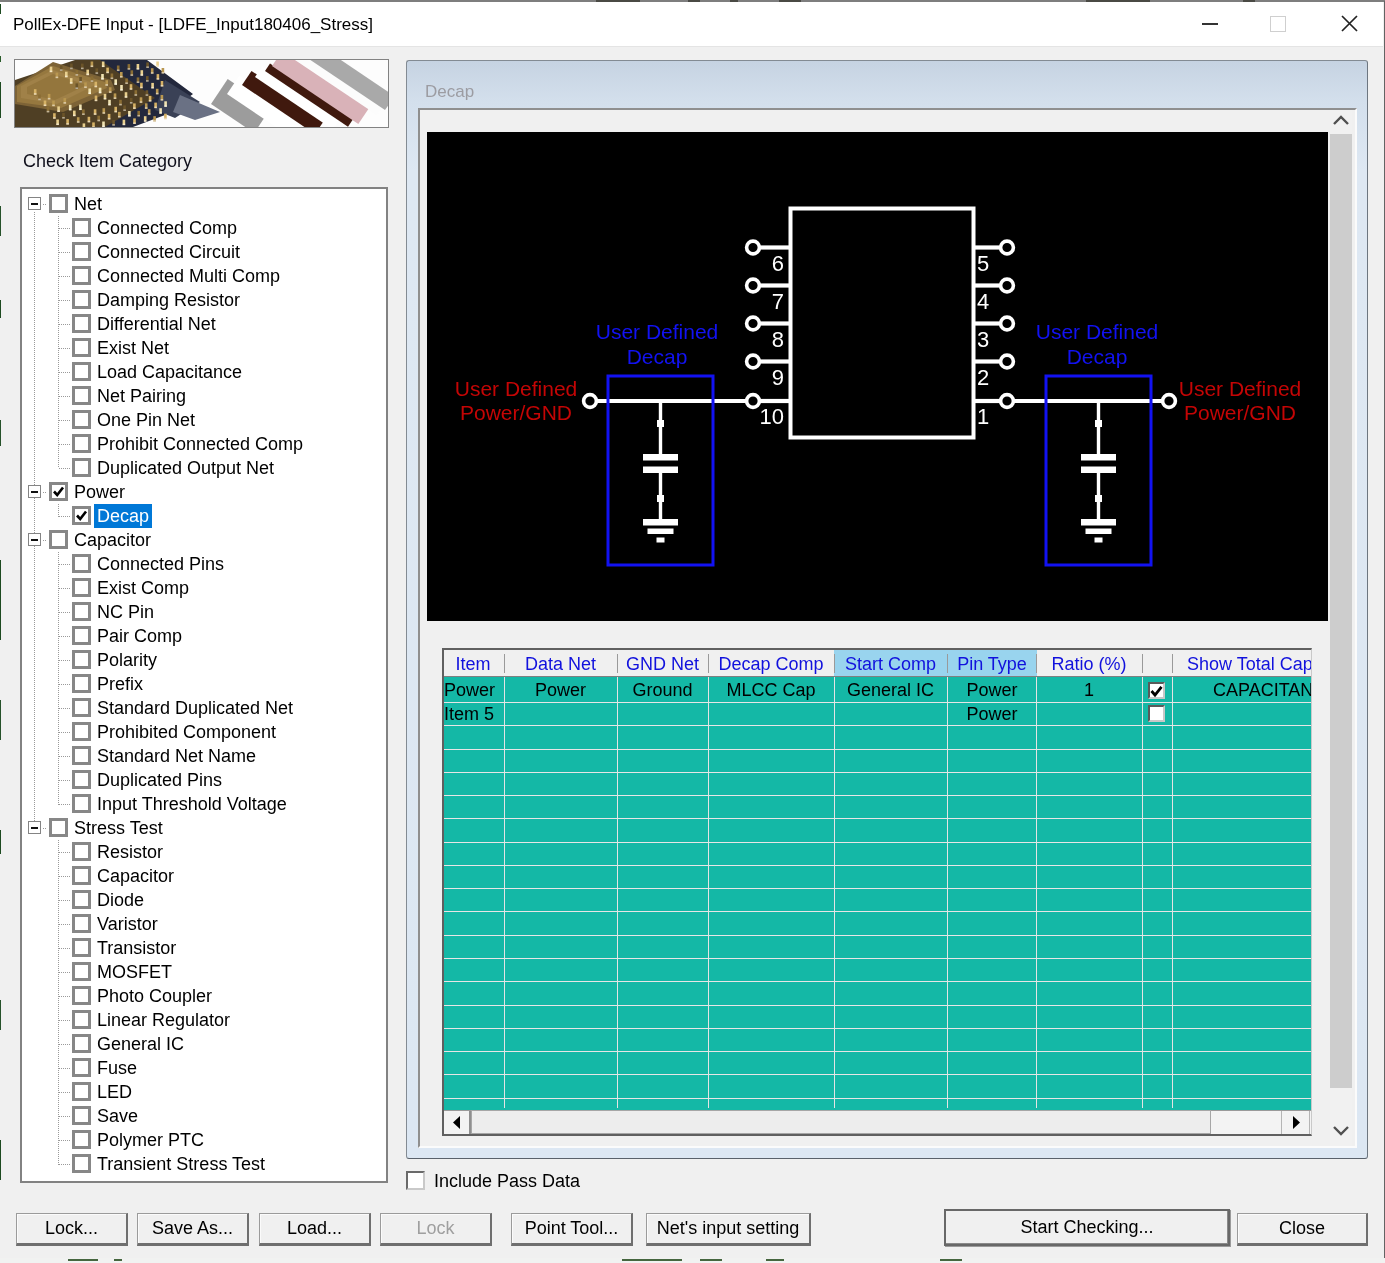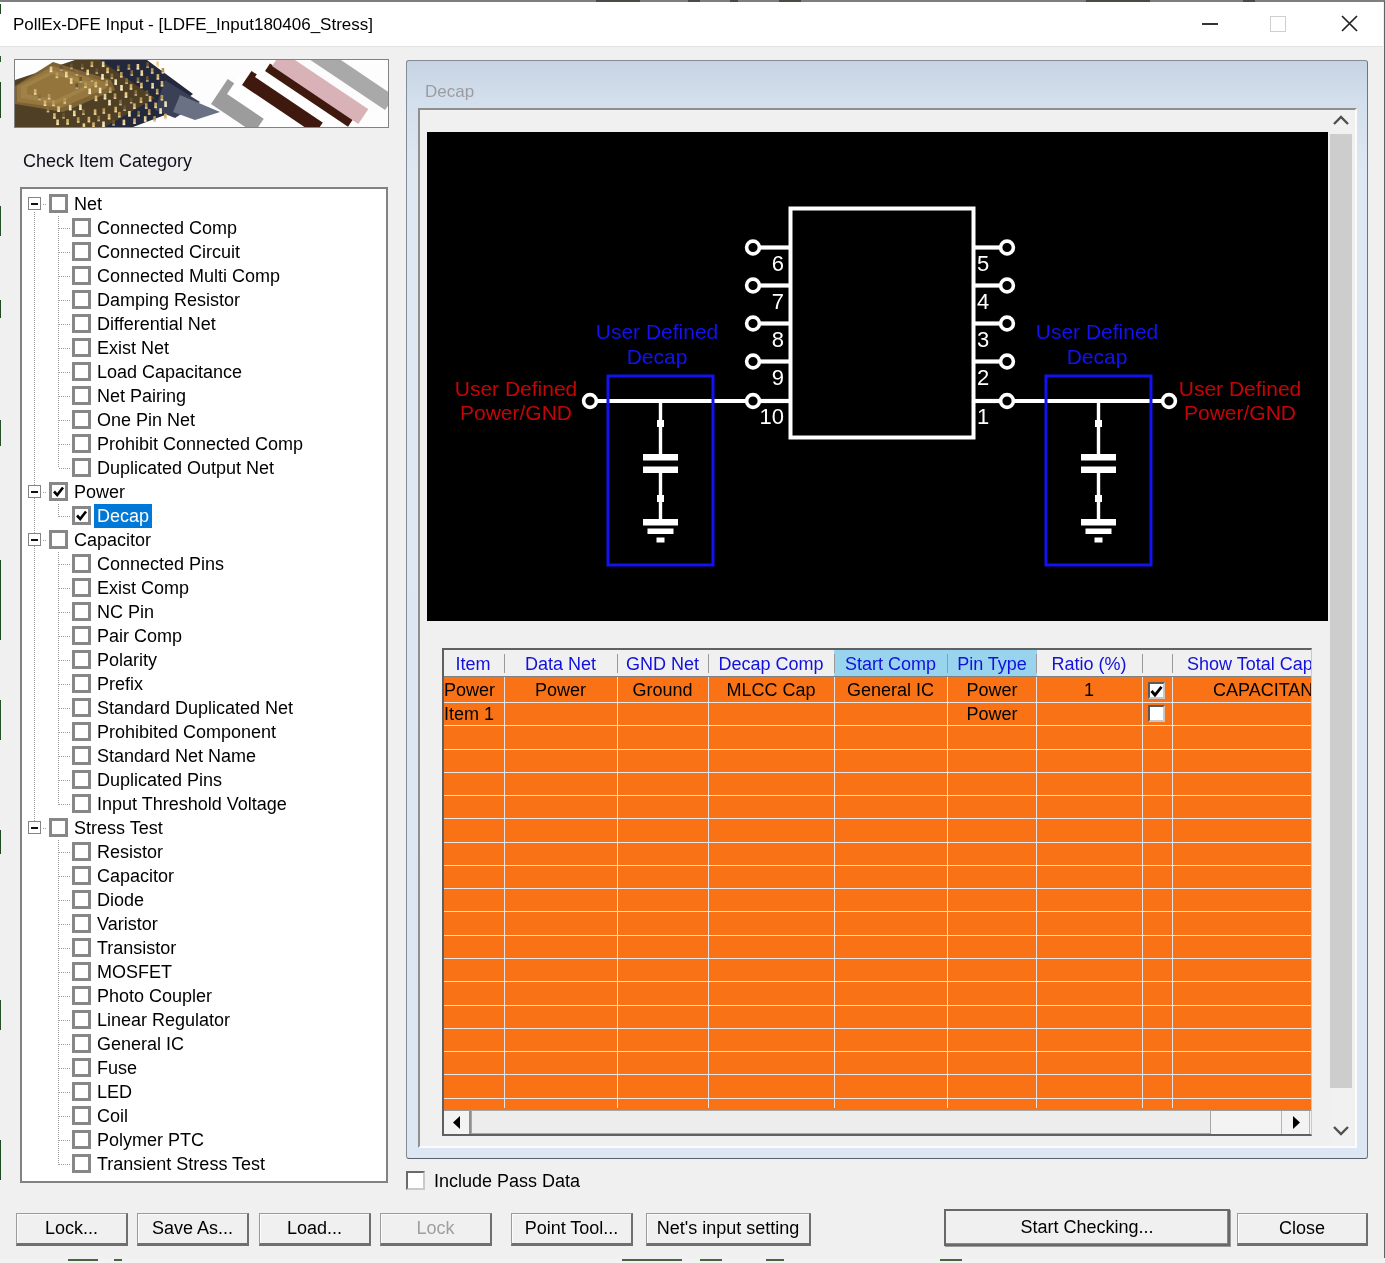--- a/index.html
+++ b/index.html
@@ -410,21 +410,21 @@
 <div class="cb" style="left:72px;top:1034px"></div>
 <div class="treerow" style="left:97px;top:1032px;height:24px;line-height:24px">General IC</div>
 <div class="hdot" style="left:59px;top:1068px;width:12px"></div>
 <div class="cb" style="left:72px;top:1058px"></div>
 <div class="treerow" style="left:97px;top:1056px;height:24px;line-height:24px">Fuse</div>
 <div class="hdot" style="left:59px;top:1092px;width:12px"></div>
 <div class="cb" style="left:72px;top:1082px"></div>
 <div class="treerow" style="left:97px;top:1080px;height:24px;line-height:24px">LED</div>
 <div class="hdot" style="left:59px;top:1116px;width:12px"></div>
 <div class="cb" style="left:72px;top:1106px"></div>
-<div class="treerow" style="left:97px;top:1104px;height:24px;line-height:24px">Coil</div>
+<div class="treerow" style="left:97px;top:1104px;height:24px;line-height:24px">Save</div>
 <div class="hdot" style="left:59px;top:1140px;width:12px"></div>
 <div class="cb" style="left:72px;top:1130px"></div>
 <div class="treerow" style="left:97px;top:1128px;height:24px;line-height:24px">Polymer PTC</div>
 <div class="hdot" style="left:59px;top:1164px;width:12px"></div>
 <div class="cb" style="left:72px;top:1154px"></div>
 <div class="treerow" style="left:97px;top:1152px;height:24px;line-height:24px">Transient Stress Test</div>
 <div class="abs" style="left:406px;top:60px;width:962px;height:1099px;border-radius:3px;border:1px solid;border-color:#838b93 #6d7680 #59616b #838b93;background:linear-gradient(#c6d3e2 0px,#d3dfec 40px,#dee8f3 110px,#dce7f3 100%)"></div>
 <div class="abs" style="left:425px;top:82px;font-size:17px;color:#9c9ca2">Decap</div>
 <div class="abs" style="left:418px;top:108px;width:939px;height:1040px;background:#f0f0f0;border:2px solid;border-color:#8f8f8f #fbfbfb #fbfbfb #8f8f8f"></div>
 <svg class="abs" style="left:427px;top:132px" width="901" height="489" viewBox="0 0 901 489">
@@ -494,21 +494,21 @@
     <text x="813" y="288" fill="#c40505" font-size="21" text-anchor="middle">Power/GND</text>
   </svg>
 <div class="abs" style="left:1330px;top:110px;width:22px;height:1036px;background:#f1f1f1"></div>
 <svg class="abs" style="left:1330px;top:112px" width="22" height="18">
     <path d="M4,12 L11,5 L18,12" stroke="#505050" stroke-width="2.4" fill="none"></path>
   </svg>
 <div class="abs" style="left:1330px;top:134px;width:22px;height:954px;background:#cdcdcd"></div>
 <svg class="abs" style="left:1330px;top:1122px" width="22" height="18">
     <path d="M4,5 L11,12 L18,5" stroke="#505050" stroke-width="2.4" fill="none"></path>
   </svg>
-<div class="abs" style="left:442px;top:648px;width:870px;height:488px;border:2px solid #606060;border-right:1px solid #c9c9c9;background:#f97316;overflow:hidden">
+<div class="abs" style="left:442px;top:648px;width:870px;height:488px;border:2px solid #606060;border-right:1px solid #c9c9c9;background:#14b8a6;overflow:hidden">
     <div class="abs" style="left:0;top:0;width:867px;height:26px;background:#f0f0f0"></div>
     <div class="abs" style="left:390px;top:0;width:113px;height:26px;background:#99d4ee"></div>
     <div class="abs" style="left:503px;top:0;width:90px;height:26px;background:#99d4ee"></div>
     <div class="abs" style="left:0;top:26px;width:867px;height:1px;background:#808080"></div>
     <div class="hl" style="left:-2px;width:62px">Item</div>
     <div class="hl" style="left:60px;width:113px">Data Net</div>
     <div class="hl" style="left:173px;width:91px">GND Net</div>
     <div class="hl" style="left:264px;width:126px">Decap Comp</div>
     <div class="hl" style="left:390px;width:113px">Start Comp</div>
     <div class="hl" style="left:503px;width:90px">Pin Type</div>
@@ -535,21 +535,21 @@
     <div class="c1" style="left:60px;width:113px">Power</div>
     <div class="c1" style="left:173px;width:91px">Ground</div>
     <div class="c1" style="left:264px;width:126px">MLCC Cap</div>
     <div class="c1" style="left:390px;width:113px">General IC</div>
     <div class="c1" style="left:503px;width:90px">Power</div>
     <div class="c1" style="left:592px;width:106px">1</div>
     <div class="abs" style="left:704px;top:32px;width:17px;height:17px;background:#fff;border:2px solid;border-color:#5a5a5a #c8c8c8 #c8c8c8 #5a5a5a"><svg width="13" height="13">
         <path d="M1.5,6 L5,10 L11.5,1.8" stroke="#000" stroke-width="2.8" fill="none"></path>
       </svg></div>
     <div class="c1" style="left:769px;text-align:left">CAPACITANCE</div>
-    <div class="c2" style="left:0;text-align:left">Item 1</div>
+    <div class="c2" style="left:0;text-align:left">Item 5</div>
     <div class="c2" style="left:503px;width:90px">Power</div>
     <div class="abs" style="left:704px;top:55px;width:17px;height:17px;background:#fff;border:2px solid;border-color:#5a5a5a #c8c8c8 #c8c8c8 #5a5a5a"></div>
     <div class="abs" style="left:0;top:460px;width:867px;height:24px;background:#f3f3f3;border-top:1px solid #9a9a9a"></div>
     <svg class="abs" style="left:0;top:461px" width="26" height="23">
       <path d="M16,5 L9,11.5 L16,18 Z" fill="#000"></path>
     </svg>
     <div class="abs" style="left:25px;top:461px;width:2px;height:23px;background:#8f8f8f"></div>
     <svg class="abs" style="left:839px;top:461px" width="26" height="23">
       <path d="M10,5 L17,11.5 L10,18 Z" fill="#000"></path>
     </svg>

